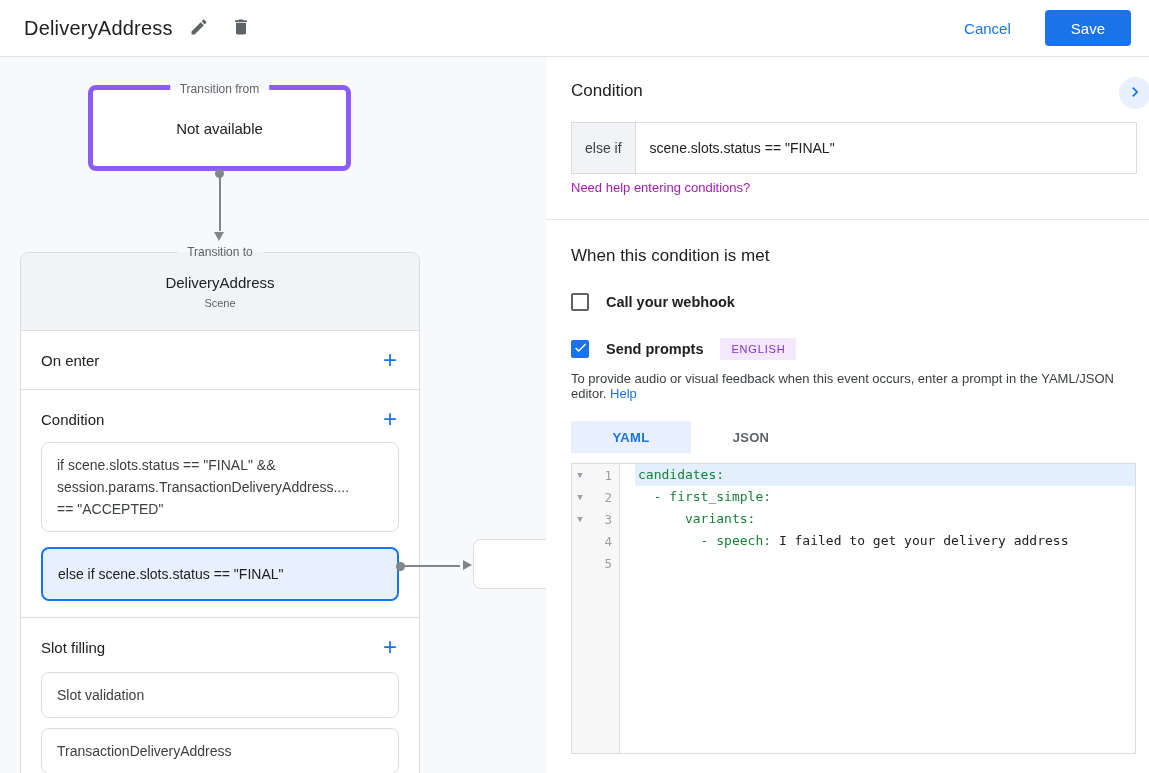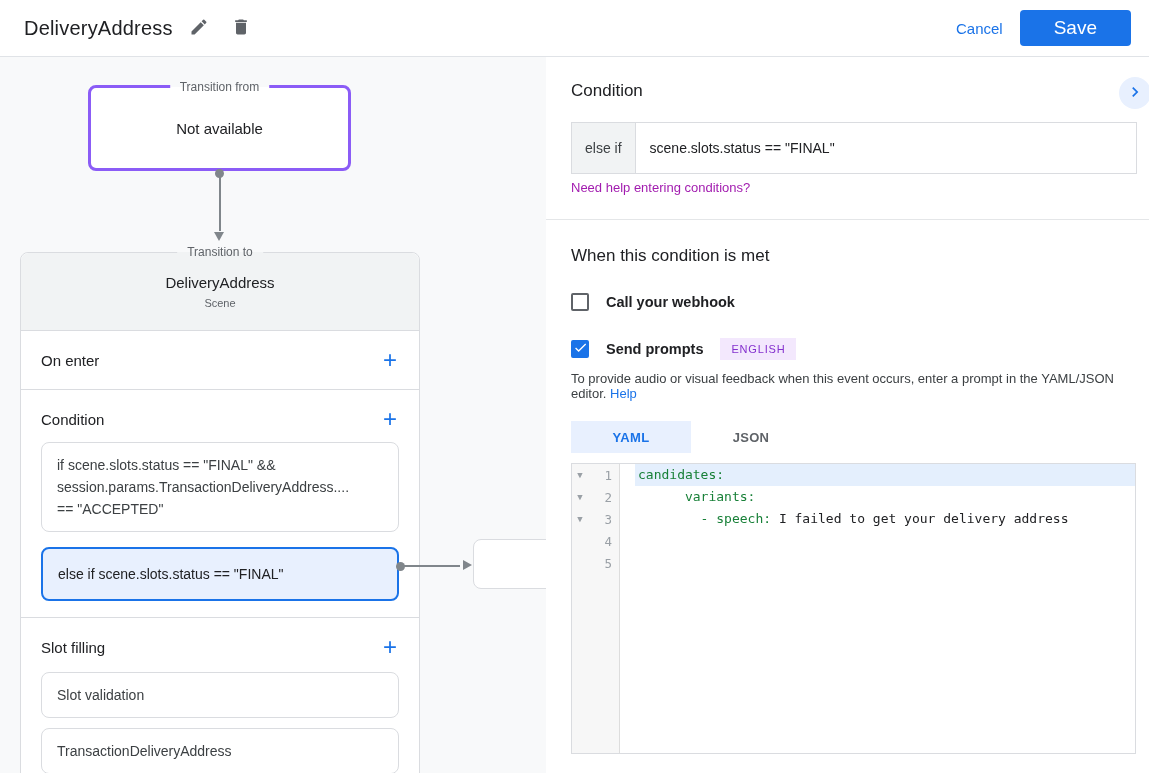--- a/index.html
+++ b/index.html
@@ -7,34 +7,34 @@
               font-family:"Liberation Sans", sans-serif; color:#202124; }
 
   
   .appbar { position:absolute; left:0; top:0; width:1149px; height:57px; background:#fff;
             border-bottom:1px solid #e0e3e7; display:flex; align-items:center;
             justify-content:space-between; padding:0 16px 0 24px; z-index:30; }
   .appbar-left { display:flex; align-items:center; gap:10px; }
   .page-title { font-size:20px; font-weight:400; color:#202124; letter-spacing:.2px; }
   .icon-btn { background:none; border:none; cursor:pointer; padding:6px; display:flex; align-items:center; }
   .icon-btn svg { fill:#5f6368; width:20px; height:20px; }
-  .appbar-right { display:flex; align-items:center; gap:17px; padding-right:2px; }
+  .appbar-right { display:flex; align-items:center; gap:34px; padding-right:2px; }
   .btn-cancel { background:none; border:none; color:#1a73e8; font-size:15px; font-weight:500;
                 font-family:"Liberation Sans",sans-serif; cursor:pointer; }
   .btn-save { background:#1a73e8; color:#fff; border:none; border-radius:4px; height:36px;
-              padding:0 34px; font-size:19px; font-weight:500; font-family:"Liberation Sans",sans-serif; cursor:pointer; }
+              padding:0 26px; font-size:15px; font-weight:500; font-family:"Liberation Sans",sans-serif; cursor:pointer; }
 
   
   .canvas { position:absolute; left:0; top:57px; width:546px; height:716px;
             background:#f8f9fa; overflow:hidden; }
   .legend { position:absolute; top:-8px; left:50%; transform:translateX(-50%);
             font-size:12px; color:#5f6368; padding:0 10px; white-space:nowrap; }
 
   .tf-box { position:absolute; left:88px; top:28px; width:263px; height:86px;
-            background:#fff; border:3px solid #8b5cf6; border-radius:8px; }
+            background:#fff; border:5px solid #8b5cf6; border-radius:8px; }
   .tf-box .legend { background:linear-gradient(#f8f9fa 50%, #ffffff 50%); }
   .tf-value { width:100%; height:100%; display:flex; align-items:center; justify-content:center;
               font-size:15px; color:#202124; }
 
   .vconn { position:absolute; left:215px; top:112px; width:9px; height:72px; }
   .vconn .dot { position:absolute; left:0; top:0; width:9px; height:9px; border-radius:50%; background:#80868b; }
   .vconn .line { position:absolute; left:3.5px; top:6px; width:2px; height:56px; background:#80868b; }
   .vconn .arrow { position:absolute; left:-1px; bottom:0; width:0; height:0;
                   border-left:5.5px solid transparent; border-right:5.5px solid transparent;
                   border-top:9px solid #80868b; }
@@ -281,18 +281,19 @@
           <span class="fold"></span>
           <span class="lnum">4</span>
         </div>
       <div class="gutter-row">
           <span class="fold"></span>
           <span class="lnum">5</span>
         </div>
     </div>
     <div class="code-col">
       <div class="code-line active"><span class="tok-key">candidates:</span></div>
+      <div class="code-line"><span class="tok-key">  - first_simple:</span></div>
       <div class="code-line"><span class="tok-key">      variants:</span></div>
       <div class="code-line"><span class="tok-key">        - speech:</span><span class="tok-text"> I failed to get your delivery address</span></div>
       <div class="code-line"></div>
     </div>
   </div>
 </div>
 
 </body></html>

